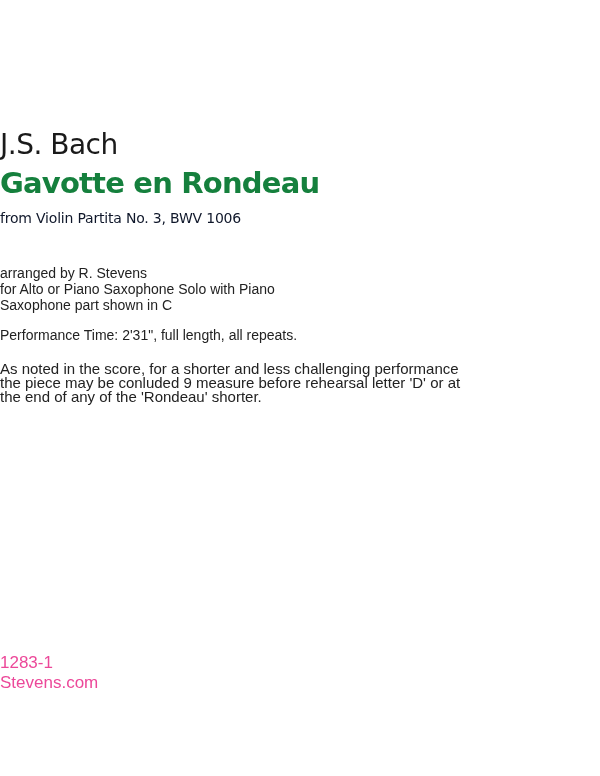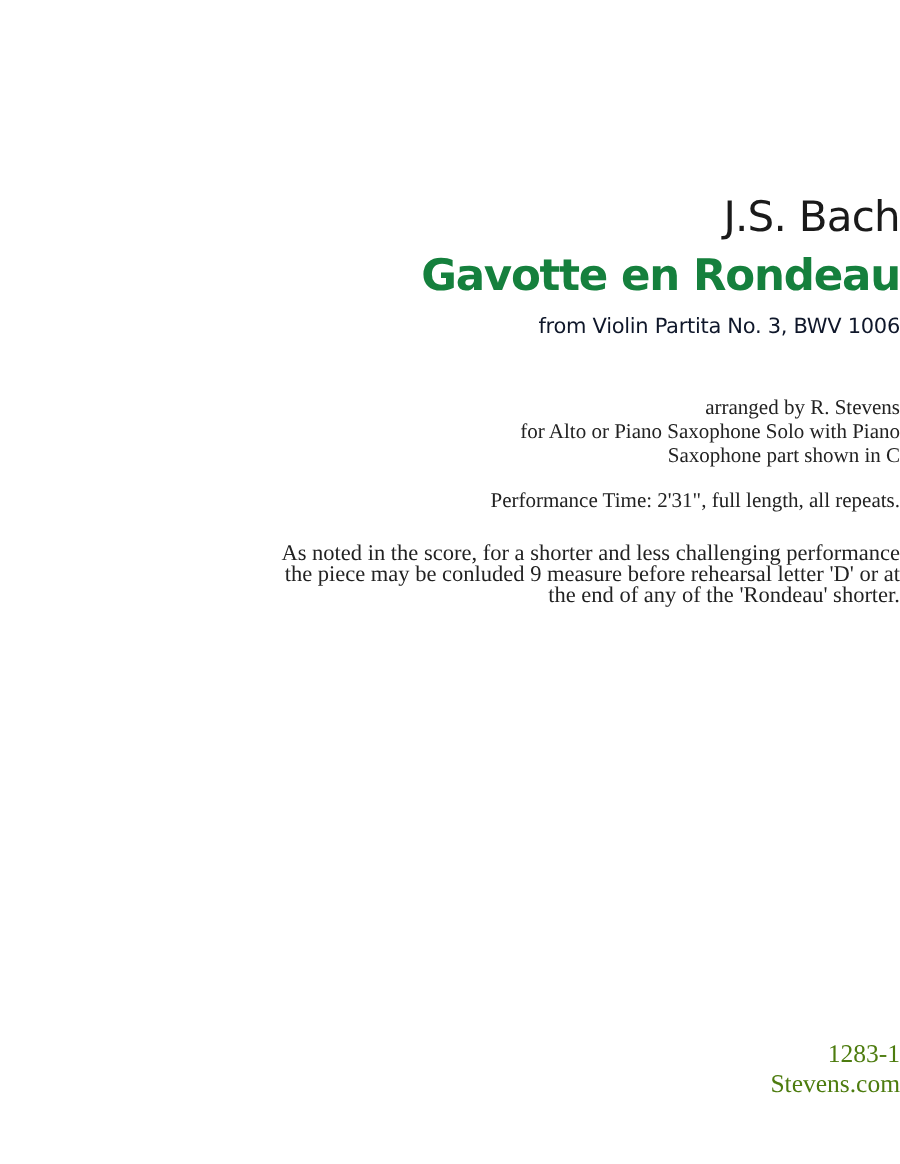--- a/index.html
+++ b/index.html
@@ -1,32 +1,32 @@
 <!DOCTYPE html>
 <html><head>
 <meta charset="utf-8">
 <style>
   html, body { margin: 0; padding: 0; background: #ffffff; }
   body { width: 600px; height: 776px; position: relative; overflow: hidden; color: #111; }
-  .line { position: absolute; left: 0; width: 600px; text-align: right; white-space: nowrap; }
+  .line { position: absolute; left: 0; width: 600px; text-align: left; white-space: nowrap; }
   .sans { font-family: "DejaVu Sans", sans-serif; }
-  .serif { font-family: Liberation Serif, serif; }
+  .serif { font-family: Liberation Sans, sans-serif; }
   #composer { top: 128px; font-size: 28px; font-weight: normal; color: #1a1a1a; letter-spacing: -0.5px; }
   #title { top: 166px; font-size: 29px; font-weight: bold; color: #15803d; letter-spacing: -0.8px; }
   #source { top: 210px; font-size: 14px; color: #0f172a; letter-spacing: -0.2px; }
   .credit { font-size: 14px; color: #222; line-height: 16.5px; }
   #arr1 { top: 265px; }
   #arr2 { top: 281px; }
   #arr3 { top: 297px; }
   #perf { top: 327px; }
   .note { font-size: 15px; color: #222; line-height: 14px; }
   #note1 { top: 362px; }
   #note2 { top: 376px; }
   #note3 { top: 390px; }
-  .foot { font-size: 17px; color: #4d7c0f; margin-top: 40px; }
+  .foot { font-size: 17px; color: #ec4899; }
   #catalog { top: 653px; }
   #publisher { top: 673px; }
 </style>
 </head>
 <body>
 
 <div>
   <div id="composer" class="line sans">J.S. Bach</div>
   <div id="title" class="line sans">Gavotte en Rondeau</div>
   <div id="source" class="line sans">from Violin Partita No. 3, BWV 1006</div>

